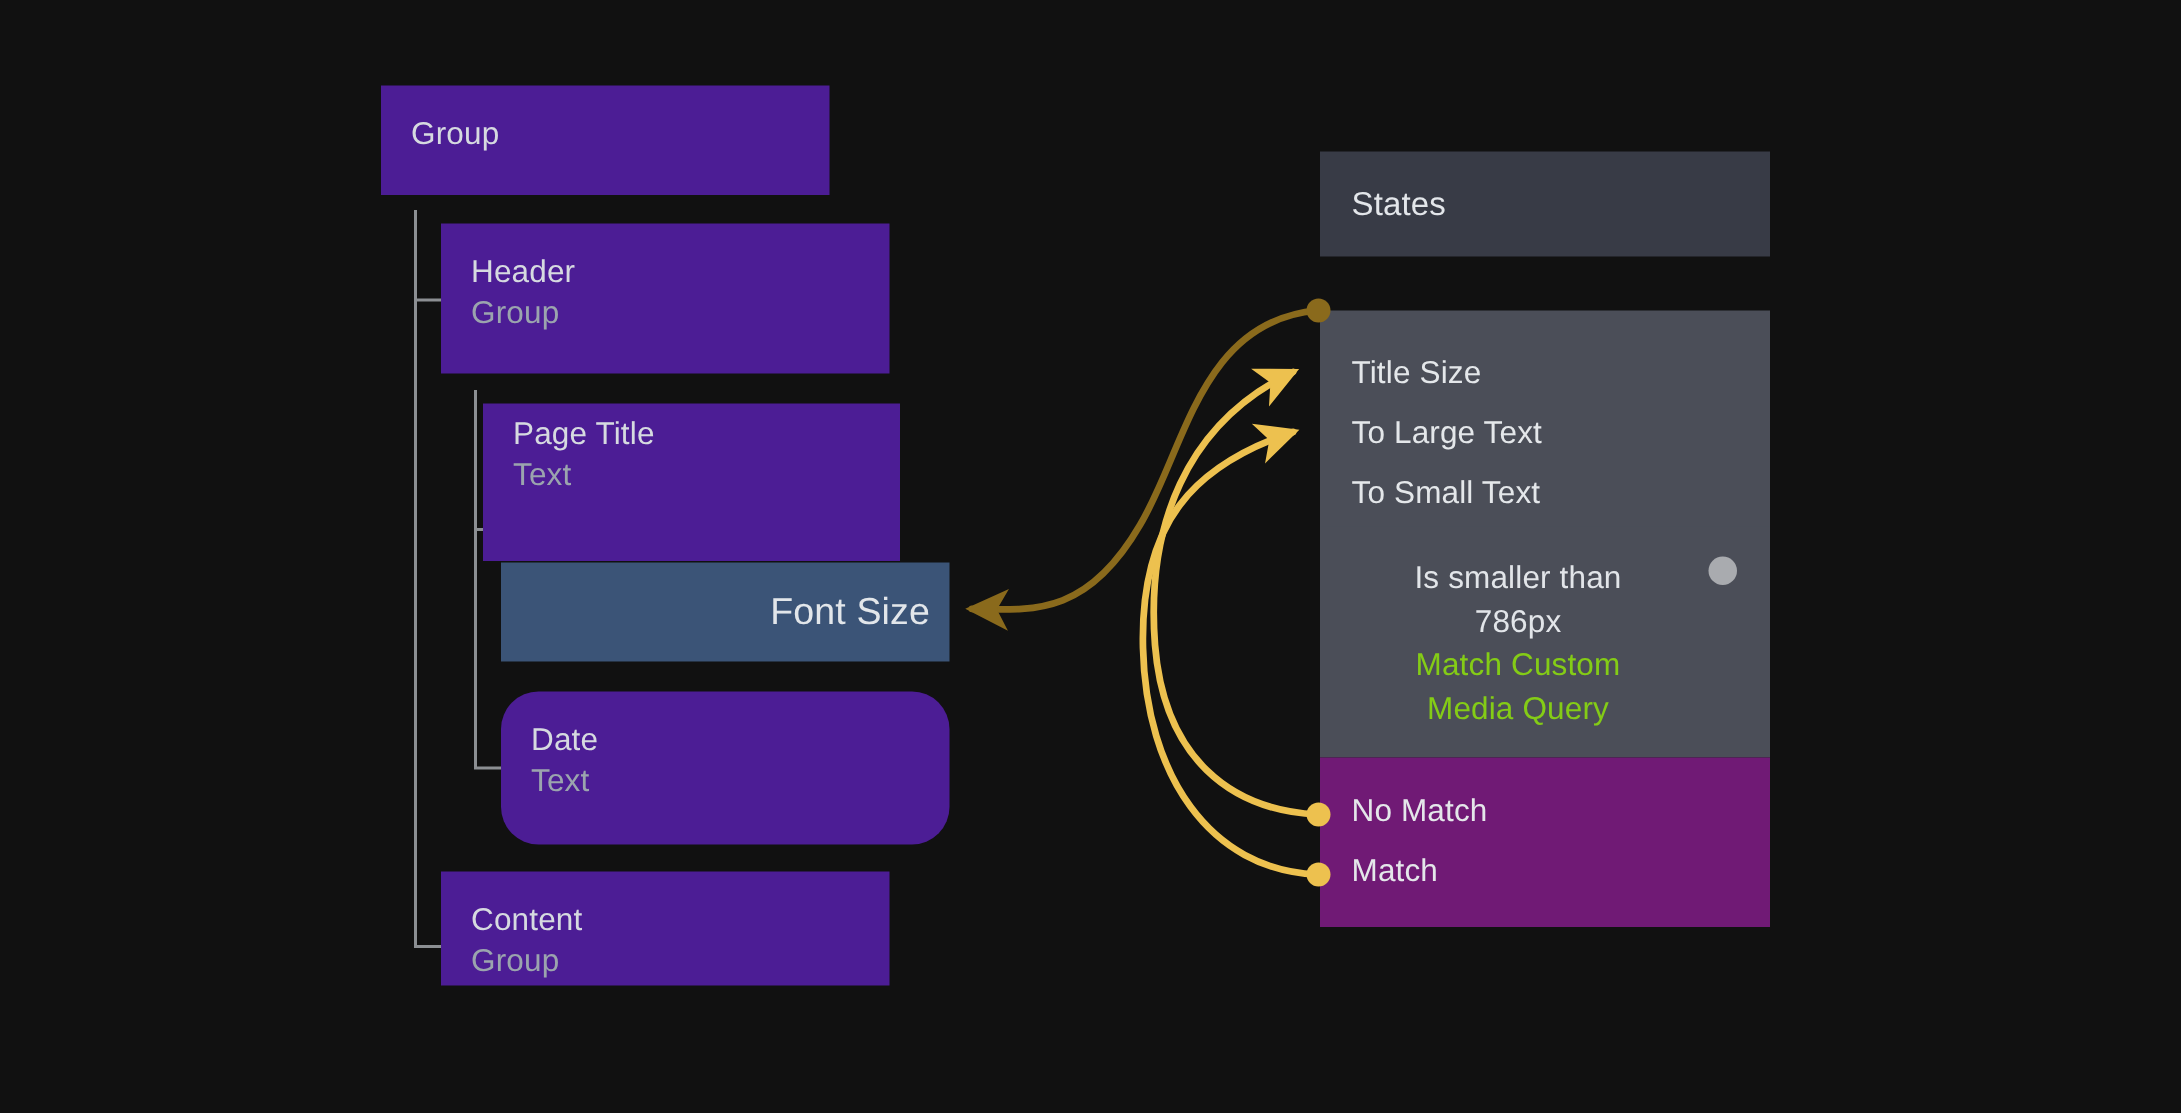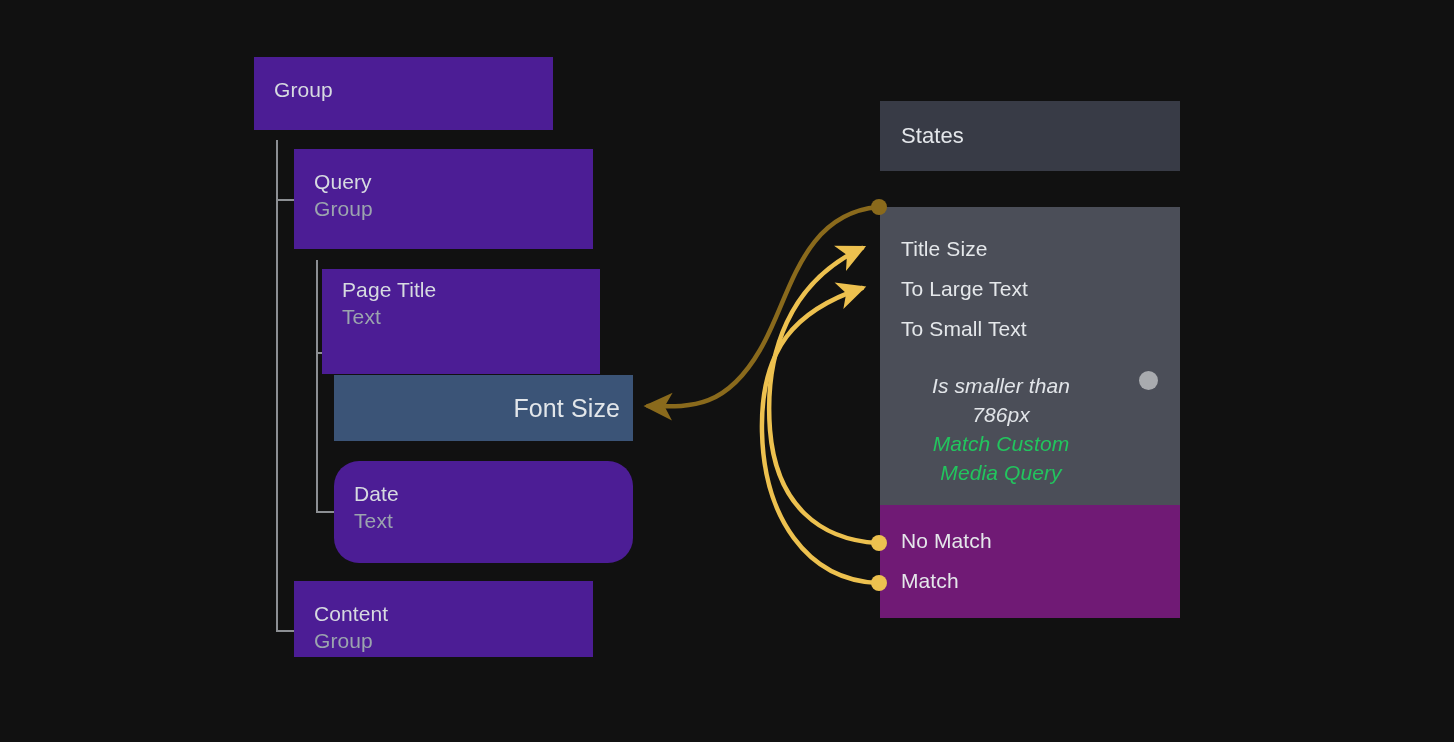--- a/index.html
+++ b/index.html
@@ -105,35 +105,34 @@
     font-size: 21px;
     color: #e4e7ea;
     letter-spacing: .1px;
     white-space: nowrap;
   }
 
   
   .mq-body {
     background: #4b4e58;
     box-sizing: border-box;
-    padding: 20px 0 16px 21px;
-    position: relative;
-    font-style: italic;
+    padding: 20px 0 16px 32px;
+    position: relative;
   }
   .mq-body .mq-title {
     font-size: 21px;
     line-height: 29px;
     color: #e2e5e9;
     letter-spacing: .1px;
     max-width: 200px;
   }
   .mq-body .mq-sub {
     font-size: 21px;
     line-height: 29px;
-    color: #22c55e;
+    color: #84cc16;
     letter-spacing: .1px;
     max-width: 200px;
   }
   .collapse-dot {
     position: absolute;
     width: 19px;
     height: 19px;
     border-radius: 50%;
     background: #a9abaf;
     right: 22px;
@@ -184,21 +183,21 @@
 
   <div class="tline v" style="left:316px; top:260px; height:252px;"></div>
   <div class="tline h" style="left:316px; top:352px; width:18px;"></div>
   <div class="tline h" style="left:316px; top:511px; width:18px;"></div>
 
   <div class="node" style="left:254px; top:57px; width:299px; height:73px;">
     <div class="title">Group</div>
   </div>
 
   <div class="node" style="left:294px; top:149px; width:299px; height:100px;">
-    <div class="title">Query</div>
+    <div class="title">Header</div>
     <div class="subtitle">Group</div>
   </div>
 
   <div class="node" style="left:322px; top:269px; width:278px; height:105px; padding-top:8px;">
     <div class="title">Page Title</div>
     <div class="subtitle">Text</div>
   </div>
 
   <div class="prop-row" style="left:334px; top:375px; width:299px; height:66px;">
     <span class="prop-label">Font Size</span>

